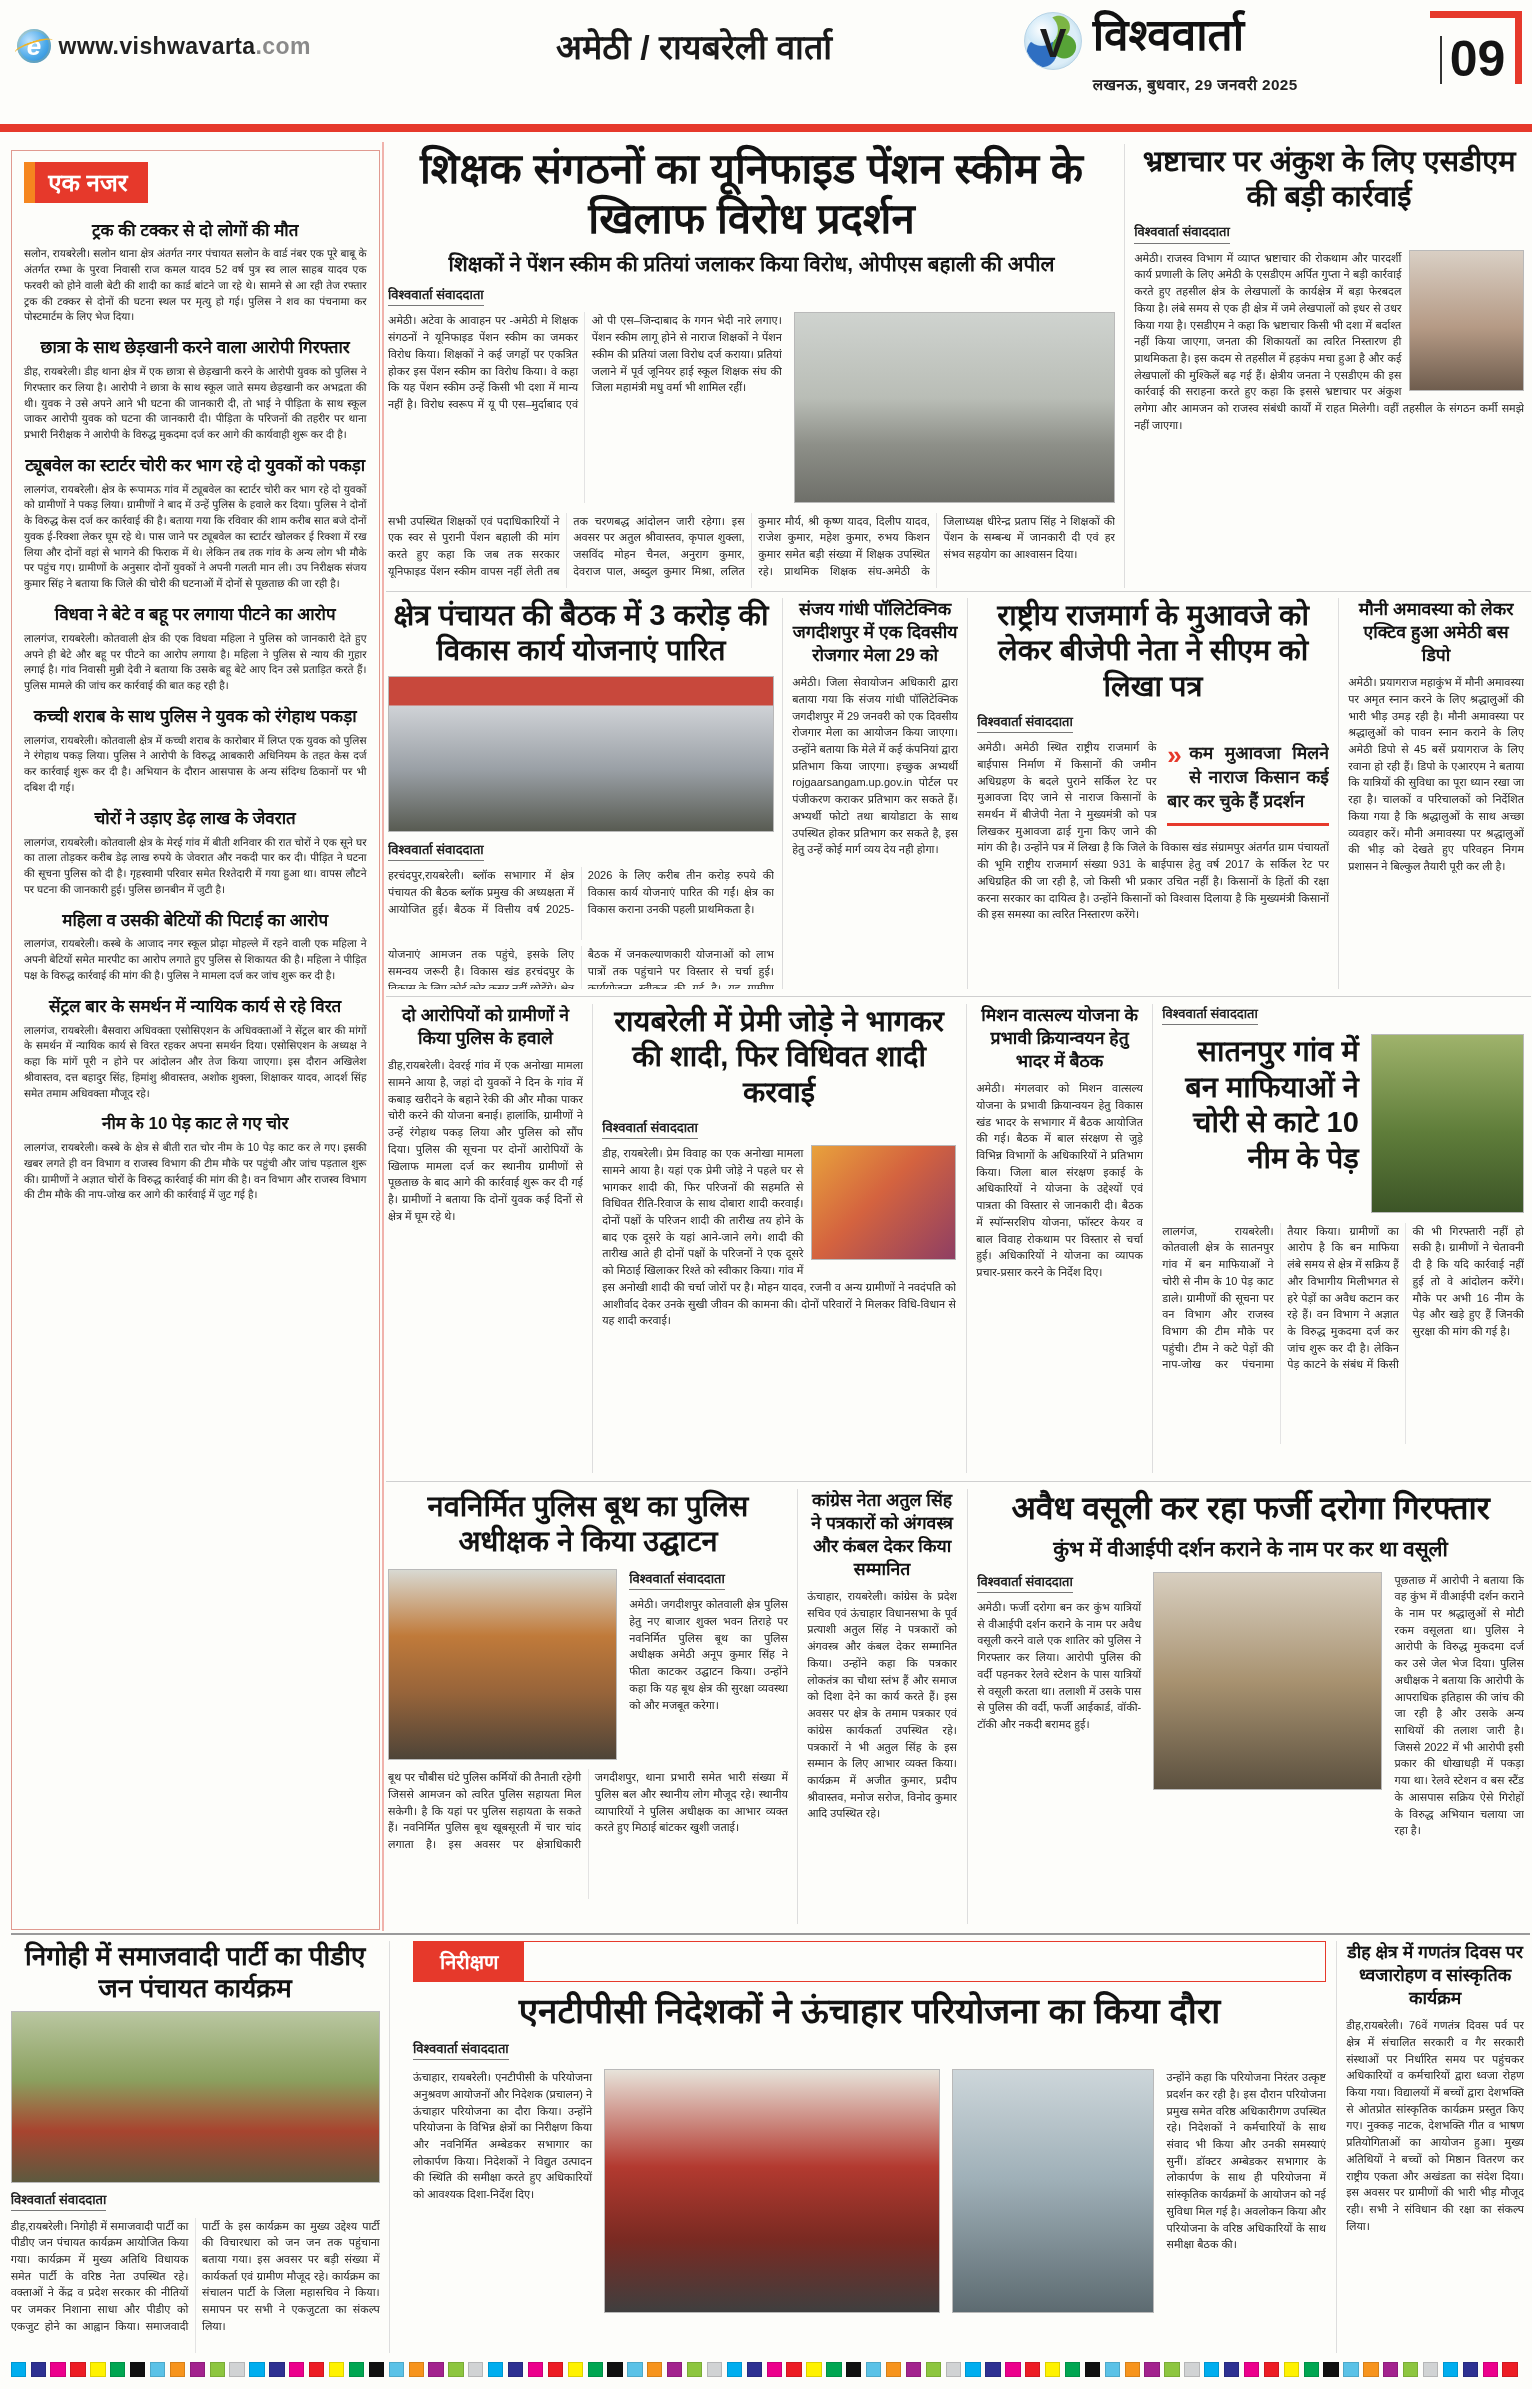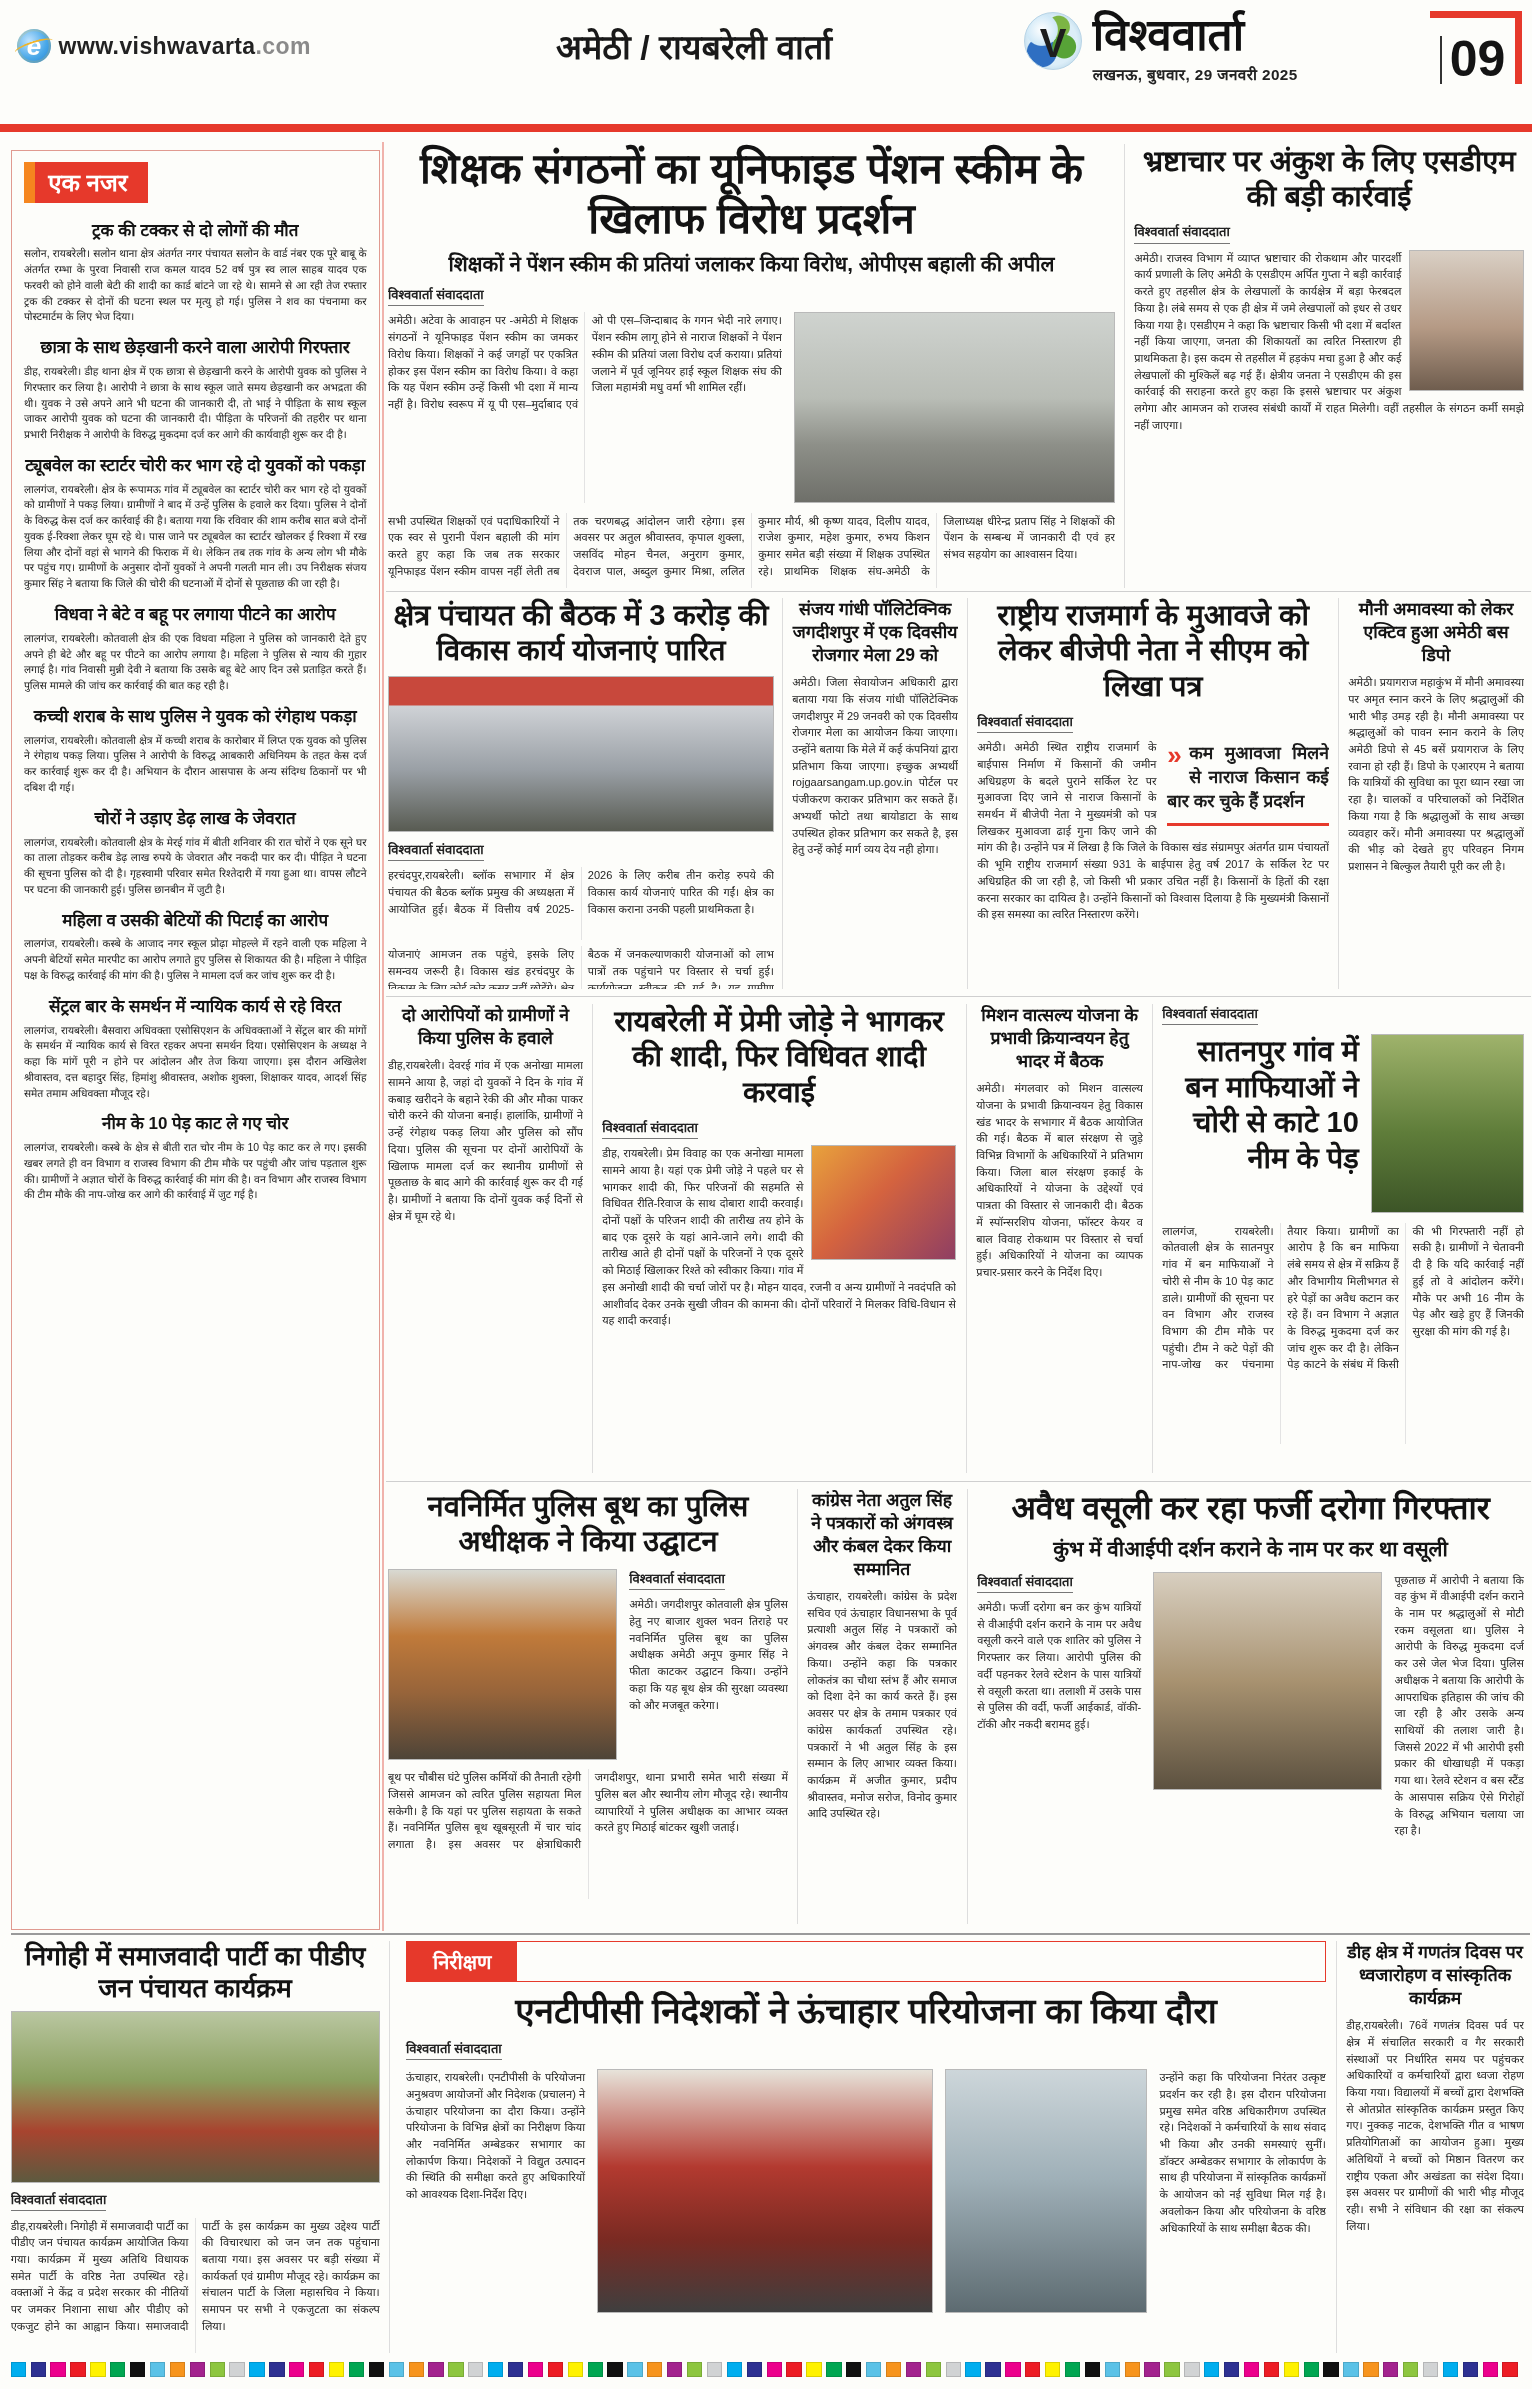--- a/index.html
+++ b/index.html
@@ -36,21 +36,21 @@
     background:
       radial-gradient(circle at 30% 30%,#ffffff 0%,#cfe8f7 28%,transparent 30%),
       radial-gradient(circle at 70% 60%,#57a337 0%,#57a337 22%,transparent 24%),
       radial-gradient(circle at 30% 70%,#2f6fc2 0%,#2f6fc2 26%,transparent 28%),
       radial-gradient(circle at 60% 25%,#7cb544 0%,#7cb544 20%,transparent 22%),
       radial-gradient(circle,#dceef8 60%,#9fc6de 100%);
     border:1.5px solid #b8d4e6;position:relative}
   .globe::after{content:"V";position:absolute;inset:0;text-align:center;line-height:61px;
     font-size:40px;font-weight:800;color:#1d1d1d}
   .mast-text .mast-name{font-size:44px;font-weight:800;color:#111;line-height:1.05}
-  .mast-text .mast-date{font-size:15.3px;font-weight:700;color:#222;margin-top:6px;letter-spacing:0.4px}
+  .mast-text .mast-date{font-size:15.3px;font-weight:700;color:#222;margin-top:16px;letter-spacing:0.4px}
   .pageno{position:absolute;right:10.7px;top:10.7px;width:92px;height:73px;
     border-top:7.6px solid var(--accent);border-right:7.6px solid var(--accent);
     display:flex;align-items:flex-end;justify-content:center}
   .pageno span{font-size:50px;font-weight:700;border-left:2.3px solid #333;padding-left:7.6px;line-height:.95}
   .head-rule{position:absolute;left:0;top:124px;width:1533px;height:7.6px;background:var(--accent)}
 
   
   .abs{position:absolute;overflow:hidden}
   .h-xl{font-size:42px;line-height:1.18;font-weight:800;text-align:center;color:#131313}
   .h-sub{font-size:20.6px;line-height:1.3;font-weight:700;text-align:center;margin-top:7.6px}
@@ -285,21 +285,21 @@
     </div>
   </div>
 
   <div class="abs" style="left:10.7px;top:1941px;width:369px;height:412px">
     <div class="h-l" style="font-size:26px">निगोही में समाजवादी पार्टी का पीडीए जन पंचायत कार्यक्रम</div>
     <div class="ph ph-sp" style="width:100%;height:172px;margin-top:6.1px"></div>
     <span class="byline">विश्ववार्ता संवाददाता</span>
     <div class="body-t cols-2" style="height:141px">डीह,रायबरेली। निगोही में समाजवादी पार्टी का पीडीए जन पंचायत कार्यक्रम आयोजित किया गया। कार्यक्रम में मुख्य अतिथि विधायक समेत पार्टी के वरिष्ठ नेता उपस्थित रहे। वक्ताओं ने केंद्र व प्रदेश सरकार की नीतियों पर जमकर निशाना साधा और पीडीए को एकजुट होने का आह्वान किया। समाजवादी पार्टी के इस कार्यक्रम का मुख्य उद्देश्य पार्टी की विचारधारा को जन जन तक पहुंचाना बताया गया। इस अवसर पर बड़ी संख्या में कार्यकर्ता एवं ग्रामीण मौजूद रहे। कार्यक्रम का संचालन पार्टी के जिला महासचिव ने किया। समापन पर सभी ने एकजुटता का संकल्प लिया।</div>
   </div>
 
-  <div class="abs" style="left:389px;top:1941px;width:937px;height:412px;border-left:0.8px solid #ddd;padding-left:16px">
+  <div class="abs" style="left:389px;top:1941px;width:937px;height:412px;border-left:0.8px solid #ddd;padding-left:23px">
     <div class="strap">
       <span class="tag">निरीक्षण</span>
     </div>
     <div class="h-xl" style="font-size:35px;margin-top:7.6px">एनटीपीसी निदेशकों ने ऊंचाहार परियोजना का किया दौरा</div>
     <span class="byline">विश्ववार्ता संवाददाता</span>
     <div class="row" style="margin-top:3.1px">
       <div class="body-t" style="width:179px;height:252px">ऊंचाहार, रायबरेली। एनटीपीसी के परियोजना अनुश्रवण आयोजनों और निदेशक (प्रचालन) ने ऊंचाहार परियोजना का दौरा किया। उन्होंने परियोजना के विभिन्न क्षेत्रों का निरीक्षण किया और नवनिर्मित अम्बेडकर सभागार का लोकार्पण किया। निदेशकों ने विद्युत उत्पादन की स्थिति की समीक्षा करते हुए अधिकारियों को आवश्यक दिशा-निर्देश दिए।</div>
       <div class="ph ph-plaque" style="width:336px;height:244px"></div>
       <div class="ph ph-plant" style="width:202px;height:244px"></div>
       <div class="body-t" style="flex:1;height:252px">उन्होंने कहा कि परियोजना निरंतर उत्कृष्ट प्रदर्शन कर रही है। इस दौरान परियोजना प्रमुख समेत वरिष्ठ अधिकारीगण उपस्थित रहे। निदेशकों ने कर्मचारियों के साथ संवाद भी किया और उनकी समस्याएं सुनीं। डॉक्टर अम्बेडकर सभागार के लोकार्पण के साथ ही परियोजना में सांस्कृतिक कार्यक्रमों के आयोजन को नई सुविधा मिल गई है। अवलोकन किया और परियोजना के वरिष्ठ अधिकारियों के साथ समीक्षा बैठक की।</div>

